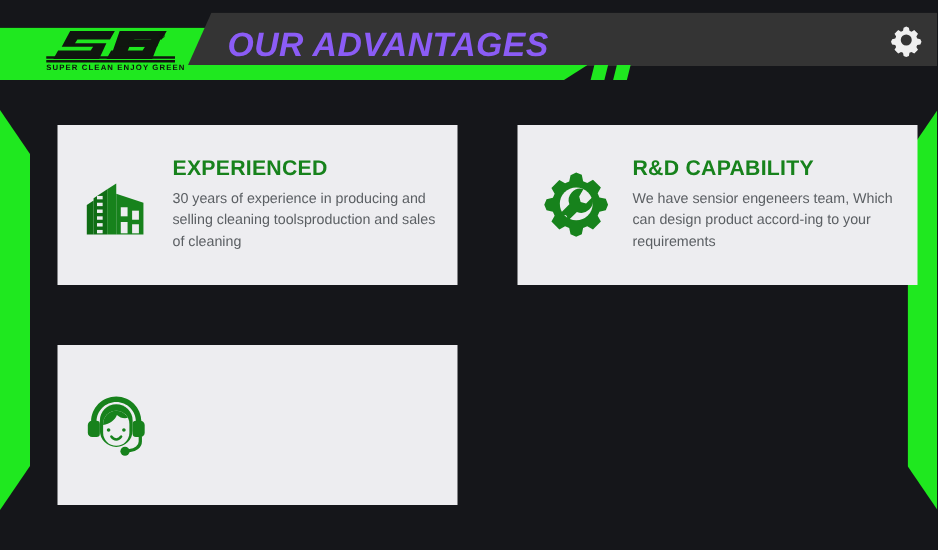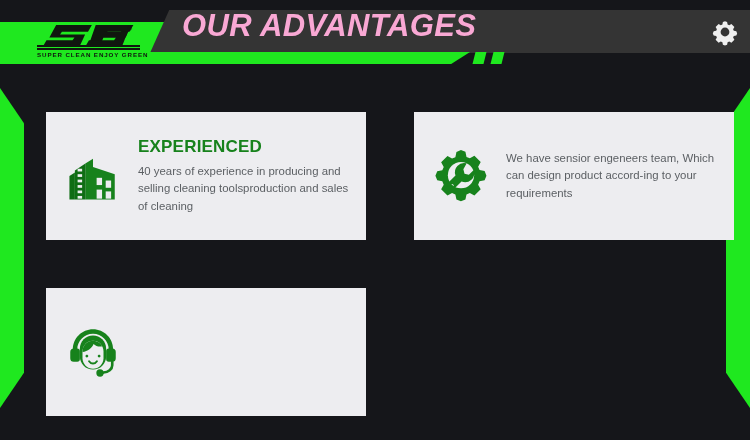--- a/index.html
+++ b/index.html
@@ -49,26 +49,26 @@
     top: 10px;
     width: 600px;
     height: 43px;
     background: #343434;
     clip-path: polygon(3.2% 0, 100% 0, 100% 100%, 0 100%);
   }
 
   .hdr-title {
     position: absolute;
     left: 182px;
-    top: 8px;
-    font-size: 31px;
+    top: 18px;
+    font-size: 27px;
     font-weight: 700;
     font-style: italic;
     letter-spacing: 0.4px;
-    color: #f9a8d4;
+    color: #8b5cf6;
     line-height: 36px;
     white-space: nowrap;
   }
 
   
   .hdr-green-bar {
     position: absolute;
     left: 0;
     top: 52px;
     width: 470px;
@@ -158,21 +158,21 @@
   }
   .side-accent.right {
     left: 726px;
     clip-path: polygon(0 11%, 100% 0, 100% 100%, 0 89%);
   }
 
   
   #grid {
     position: absolute;
     left: 46px;
-    top: 112px;
+    top: 100px;
     width: 658px;
     height: 278px;
     display: grid;
     grid-template-columns: 320px 320px;
     grid-template-rows: 128px 128px;
     column-gap: 18px;
     row-gap: 22px;
     gap: 48px;
   }
 
@@ -280,34 +280,35 @@
               <rect x="36" y="34" width="6" height="8"></rect>
               <rect x="46" y="37" width="6" height="8"></rect>
               <rect x="36" y="47" width="6" height="10"></rect>
               <rect x="46" y="49" width="6" height="8"></rect>
             </g>
           </g>
         </svg>
       </div>
       <div class="card-body">
         <div class="card-title">EXPERIENCED</div>
-        <div class="card-desc">40 years of experience in producing and selling cleaning toolsproduction and sales of cleaning</div>
+        <div class="card-desc">30 years of experience in producing and selling cleaning toolsproduction and sales of cleaning</div>
       </div>
     </div>
 
 
     <div class="card">
       <div class="card-icon">
         <svg viewBox="0 0 64 64" width="56" height="56">
           <path fill="#17821c" d="M32 4l5.4 2.2 1.3 6.1 4 1.7 5.5-3.1 7.6 7.6-3.1 5.5 1.7 4 6.1 1.3L62.7 35l-2.2 5.4-6.1 1.3-1.7 4 3.1 5.5-7.6 7.6-5.5-3.1-4 1.7-1.3 6.1L32 65.7l-5.4-2.2-1.3-6.1-4-1.7-5.5 3.1-7.6-7.6 3.1-5.5-1.7-4-6.1-1.3L1.3 35l2.2-5.4 6.1-1.3 1.7-4-3.1-5.5 7.6-7.6 5.5 3.1 4-1.7 1.3-6.1z" transform="translate(0,-3) scale(0.95) translate(1.6,1.6)"></path>
           <circle cx="32" cy="31" r="15" fill="#ededf0"></circle>
           <path fill="#17821c" d="M38.5 17.5a10.6 10.6 0 00-12.8 13.9l-8.4 8.4a3.2 3.2 0 000 4.5l2.4 2.4a3.2 3.2 0 004.5 0l8.4-8.4A10.6 10.6 0 0046.6 25l-5.6 5.6-5-1.3-1.3-5zM20.5 41.8a1.8 1.8 0 112.6 2.6 1.8 1.8 0 01-2.6-2.6z"></path>
         </svg>
       </div>
       <div class="card-body">
+        <div class="card-title">R&amp;D CAPABILITY</div>
         <div class="card-desc">We have sensior engeneers team, Which can design product accord-ing to your requirements</div>
       </div>
     </div>
 
     <div class="card">
       <div class="card-icon">
         <svg viewBox="0 0 64 64" width="56" height="56">
           <path fill="#17821c" d="M32 6C19.3 6 9 16.3 9 29v7h5v-7c0-9.9 8.1-18 18-18s18 8.1 18 18v7h5v-7C55 16.3 44.7 6 32 6z"></path>
           <path fill="#17821c" d="M10 28h4a3 3 0 013 3v9a3 3 0 01-3 3h-4a4 4 0 01-4-4v-7a4 4 0 014-4zM50 28h4a4 4 0 014 4v7a4 4 0 01-4 4h-4a3 3 0 01-3-3v-9a3 3 0 013-3z"></path>
           <path fill="#17821c" d="M32 14c-8.8 0-16 7.2-16 16v11c0 8.8 7.2 16 16 16s16-7.2 16-16V30c0-8.8-7.2-16-16-16z" opacity="0.0"></path>

